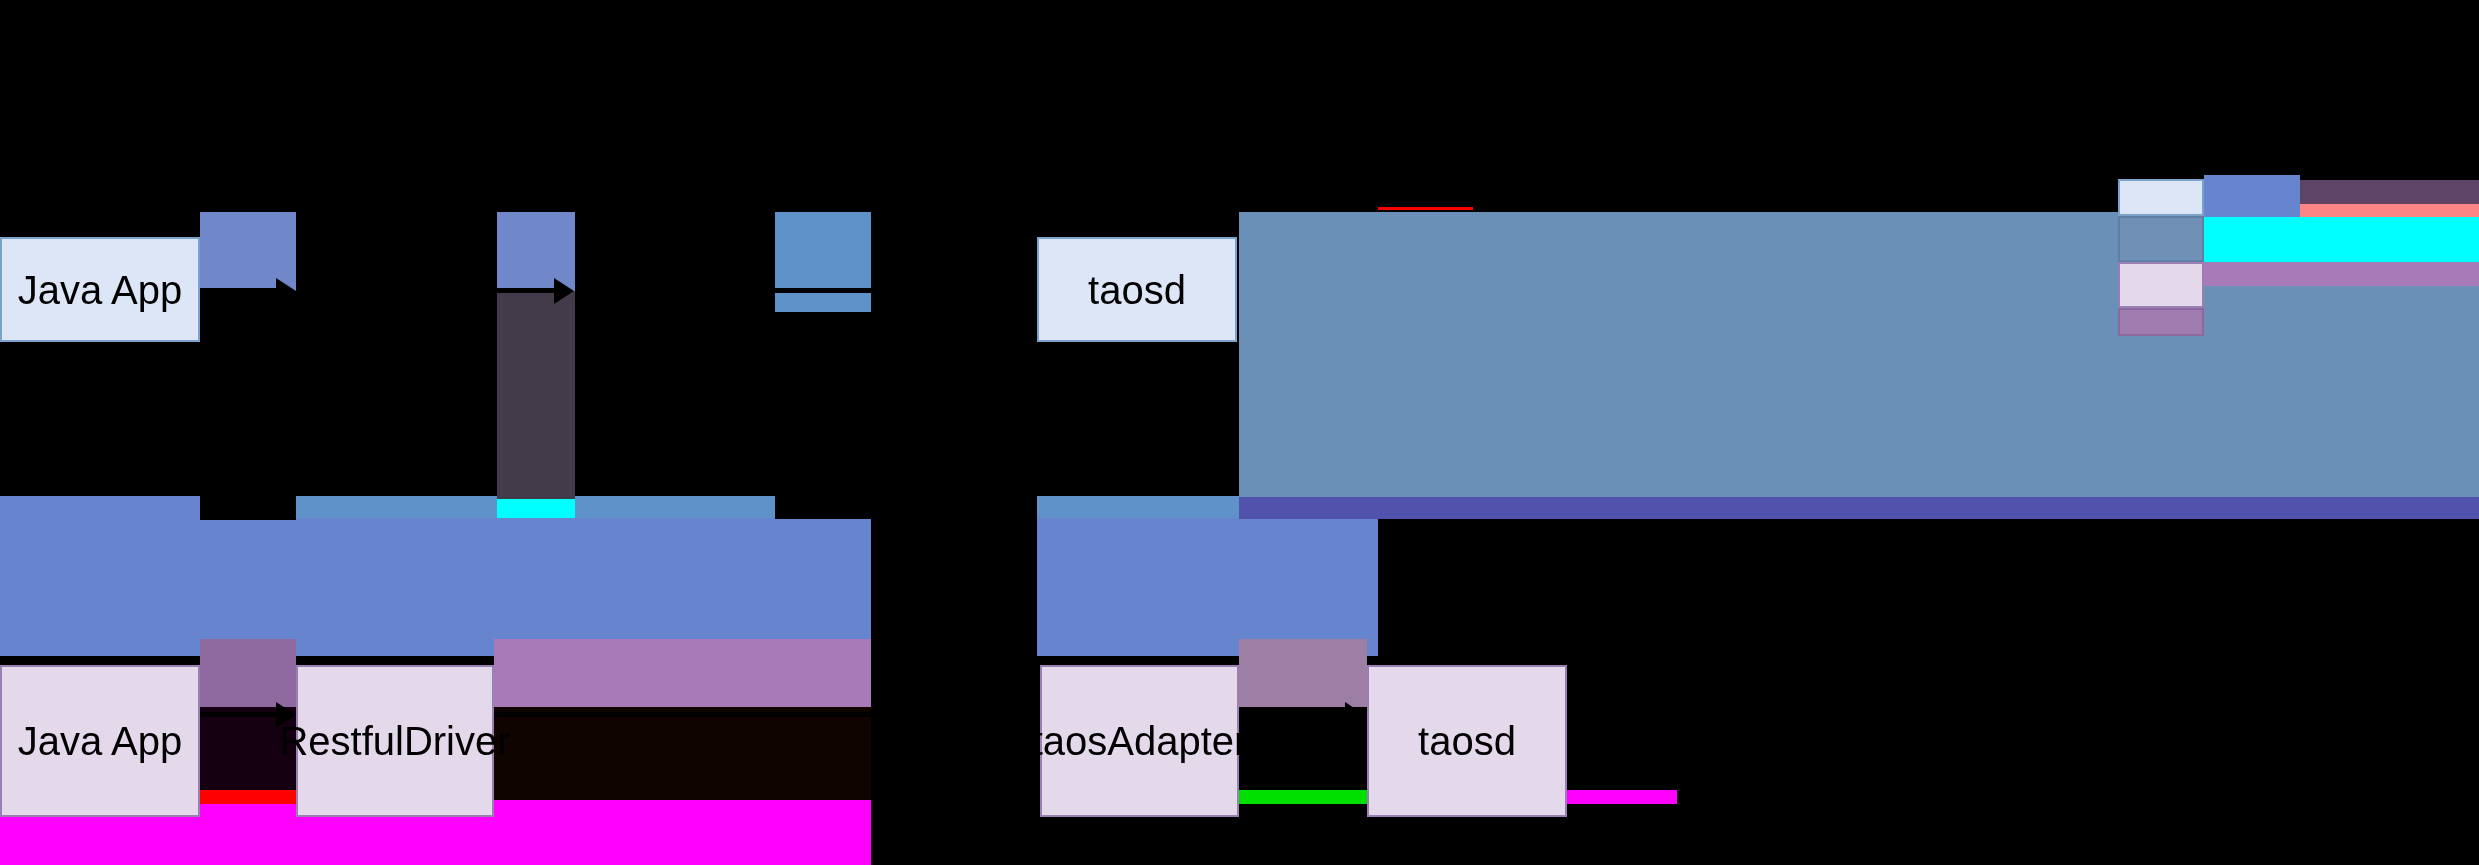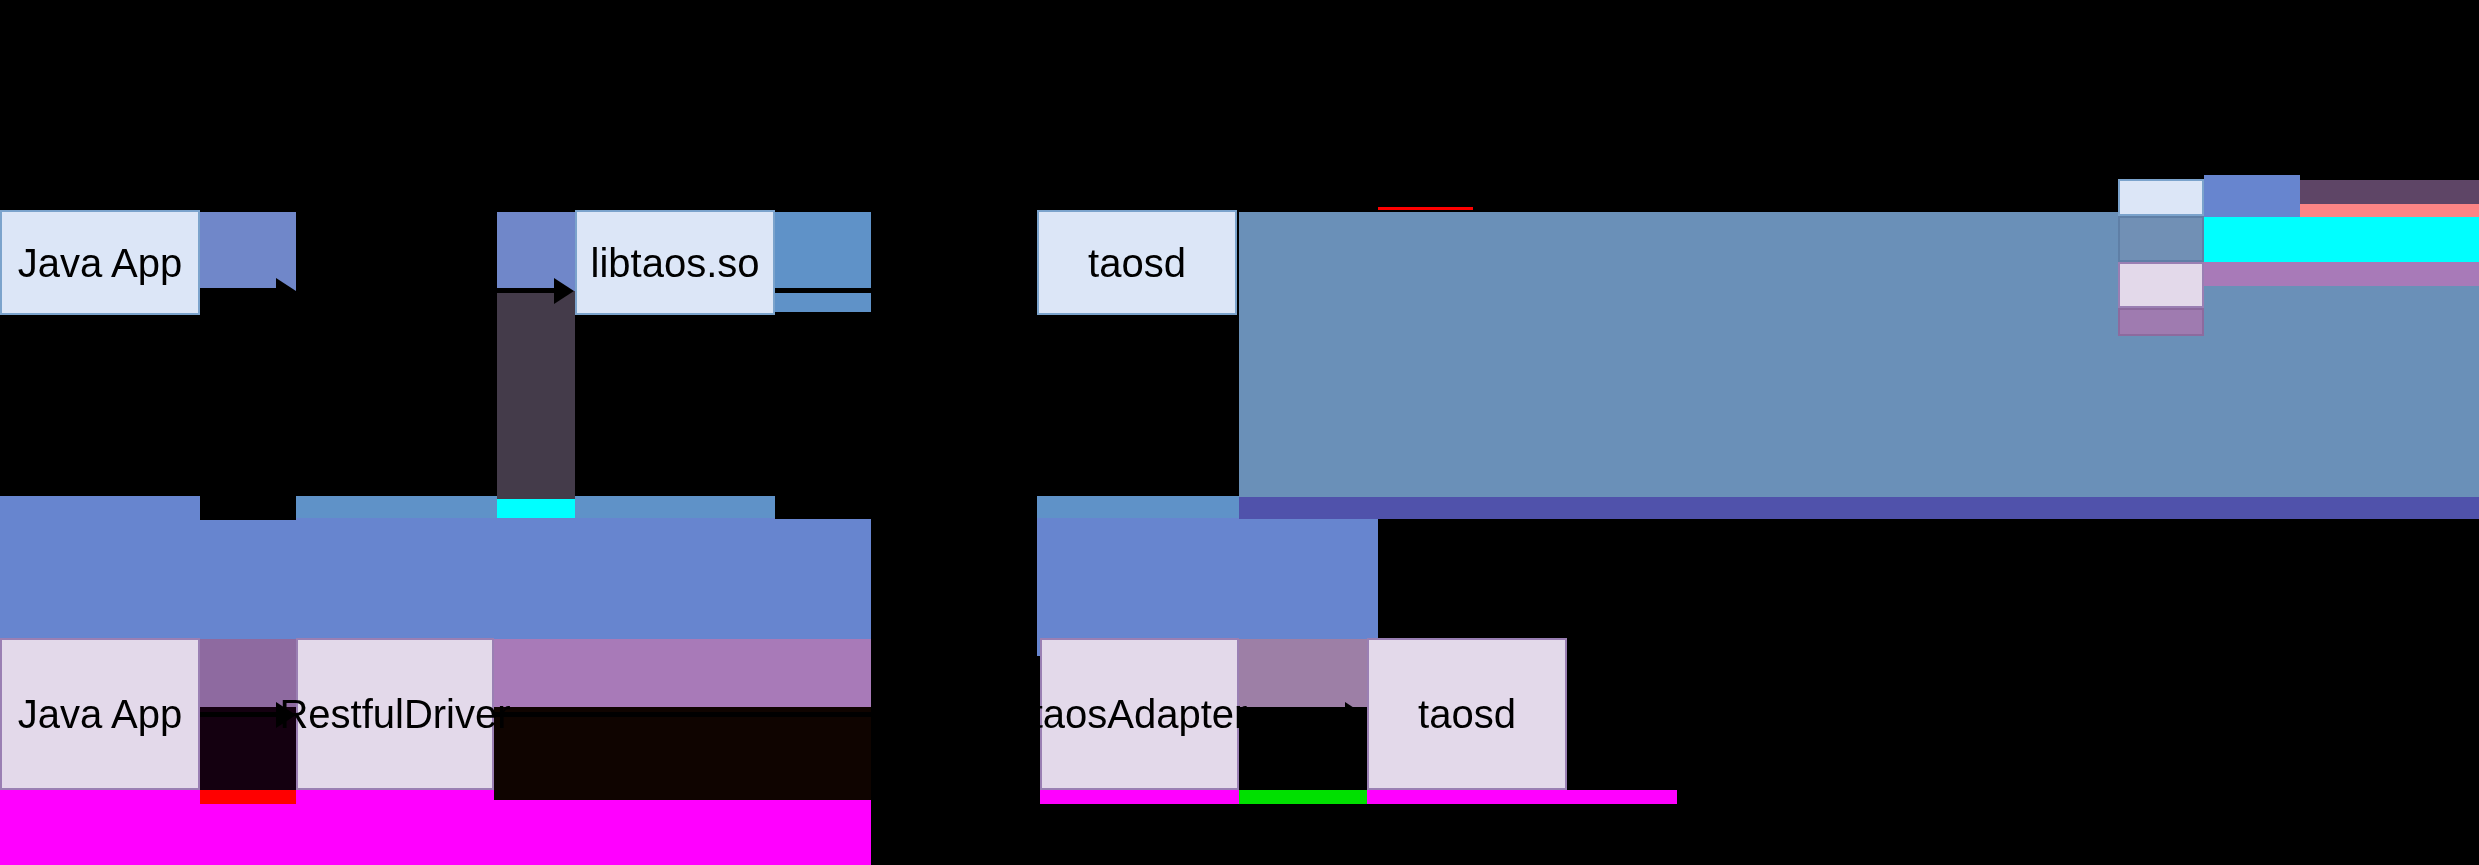--- a/index.html
+++ b/index.html
@@ -29,20 +29,21 @@
   
   .node {
     display: flex;
     align-items: center;
     justify-content: center;
     font-size: 40px;
     color: #000000;
     text-align: right;
     line-height: 1.1;
     white-space: nowrap;
+    margin-top: 27px;
   }
   .node.native {
     background: #dce6f7;
     border: 2px solid #7ba3cc;
   }
   .node.rest {
     background: #e3d9ea;
     border: 2px solid #9a7fb3;
   }
 
@@ -114,21 +115,20 @@
   <div class="band abs" style="left:200px; top:291px; width:96px; height:229px; background:#000000;"></div>
   <div class="band abs" style="left:775px; top:312px; width:96px; height:207px; background:#000000;"></div>
   <div class="band abs" style="left:200px; top:707px; width:96px; height:83px; background:#140010;"></div>
   <div class="band abs" style="left:494px; top:707px; width:377px; height:93px; background:#0f0400;"></div>
   <div class="band abs" style="left:1239px; top:707px; width:128px; height:83px; background:#000000;"></div>
   <div class="band abs" style="left:871px; top:210px; width:166px; height:655px; background:#000000;"></div>
 
   <div class="node native abs" style="left:0px; top:210px; width:200px; height:105px;">Java App</div>
 
 
-  <div class="node native abs" style="left:575px; top:210px; width:200px; height:105px;">libtaos.so</div>
 
   <div class="node native abs" style="left:1037px; top:210px; width:200px; height:105px;">taosd</div>
 
   <div class="arrow-line abs" style="left:200px; top:288px; width:76px; height:5px;"></div>
   <div class="arrow-head abs" style="left:276px; top:278px;"></div>
 
   <div class="arrow-line abs" style="left:496px; top:288px; width:58px; height:5px;"></div>
   <div class="arrow-head abs" style="left:554px; top:278px;"></div>
 
   <div class="arrow-line abs" style="left:775px; top:288px; width:240px; height:5px;"></div>

